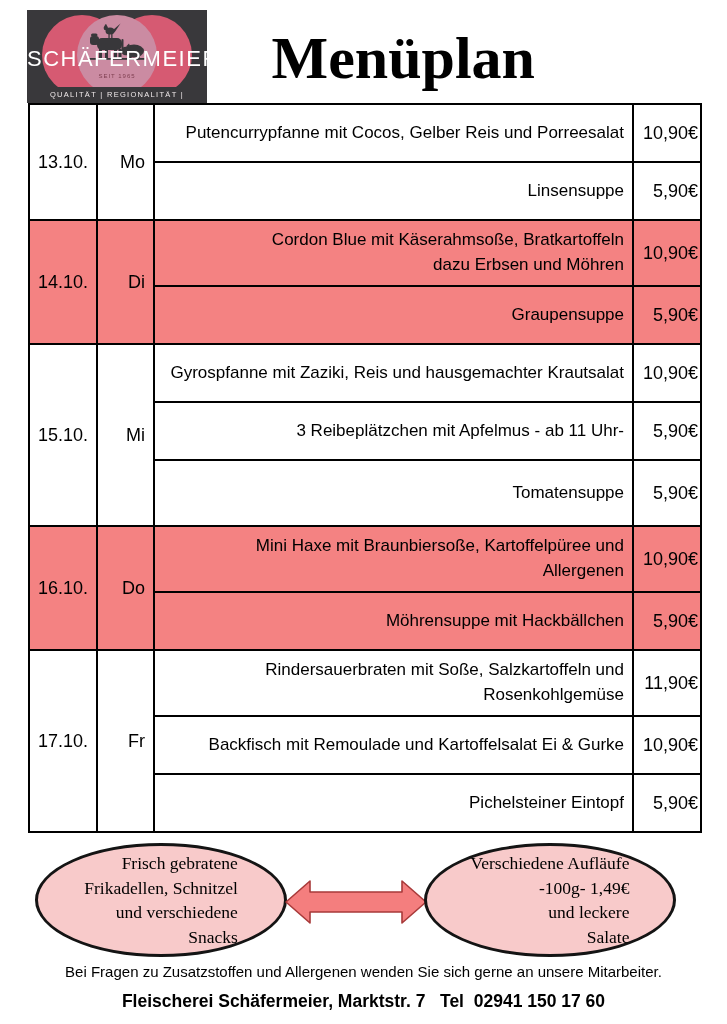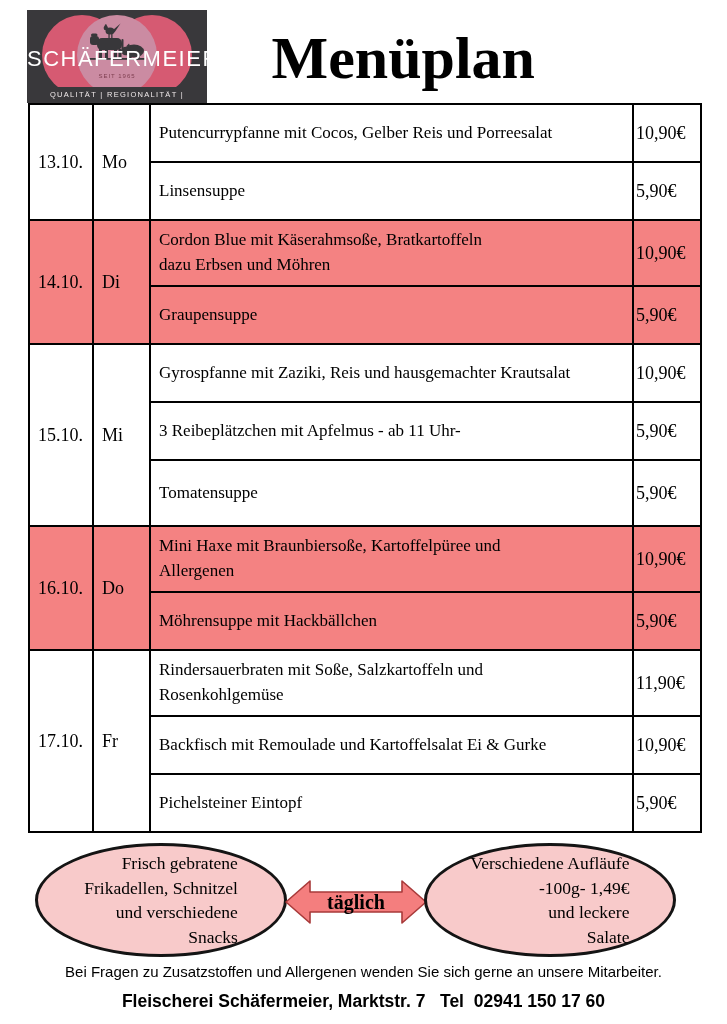--- a/index.html
+++ b/index.html
@@ -25,22 +25,22 @@
   .logo-tagline { position:absolute; left:0; bottom:0; width:100%; height:16px; line-height:16px;
                   text-align:center; background:var(--logo-bg,#39383b);
                   color:#efe9ea; font-size:7.5px; letter-spacing:1.3px; }
 
   
   .title { position:absolute; left:235px; top:24px; width:300px; text-align:right;
            font-family:"Liberation Serif", serif; font-weight:bold; font-size:60px; }
 
   
   .menu-table { position:absolute; left:28px; top:103px; width:674px; border-collapse:collapse; }
-  .menu-table td { border:2px solid #000; text-align:left; vertical-align:middle;
-                   font-size:17px; padding:3px 8px;font-family:Liberation Serif, serif; }
+  .menu-table td { border:2px solid #000; text-align:right; vertical-align:middle;
+                   font-size:17px; padding:3px 8px; }
   .menu-table td.date-cell, .menu-table td.day-cell { font-size:18px; }
   .menu-table td.price-cell { font-size:18px; white-space:nowrap; padding:3px 2px; }
   .menu-table td.dish-cell { white-space:pre-line; line-height:1.45; }
   .menu-table tr.hl td { background:var(--highlight-row,#f48282); }
 
   
   .bubble { position:absolute; top:843px; width:252px; height:114px; box-sizing:border-box;
             background:var(--bubble-fill,#f8caca); border:3px solid #141414; border-radius:50%;
             display:flex; align-items:center; justify-content:center; text-align:right;
             font-family:"Liberation Serif", serif; font-size:17.5px; line-height:1.4;
@@ -176,21 +176,20 @@
   <div class="bubble b-left">Frisch gebratene
 Frikadellen, Schnitzel
 und verschiedene
 Snacks</div>
 
   <div class="daily-arrow">
     <svg viewBox="0 0 146 56" xmlns="http://www.w3.org/2000/svg">
       <polygon points="3,28 27,7 27,18 119,18 119,7 143,28 119,49 119,38 27,38 27,49" fill="var(--arrow-fill,#f47e7e)" stroke="var(--arrow-outline,#a83a3a)" stroke-width="1.6" stroke-linejoin="round"></polygon>
     </svg>
   </div>
-  <div class="arrow-label">täglich</div>
 
   <div class="bubble b-right">Verschiedene Aufläufe
 -100g- 1,49€
 und leckere
 Salate</div>
 
   <div class="footer-note">Bei Fragen zu Zusatzstoffen und Allergenen wenden Sie sich gerne an unsere Mitarbeiter.</div>
   <div class="footer-contact">Fleischerei Schäfermeier, Marktstr. 7   Tel  02941 150 17 60</div>
 
 </div>

